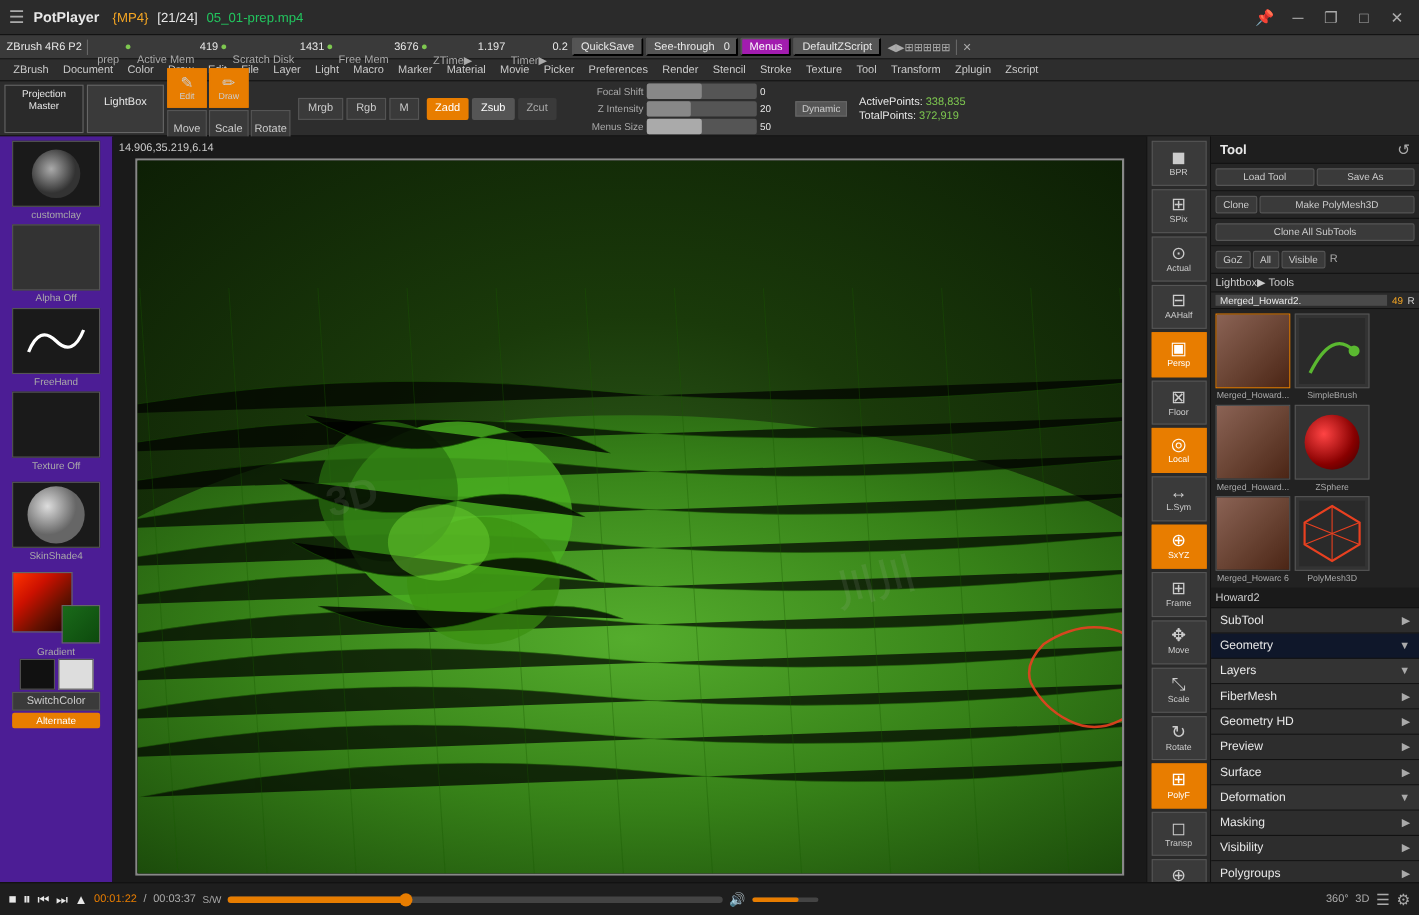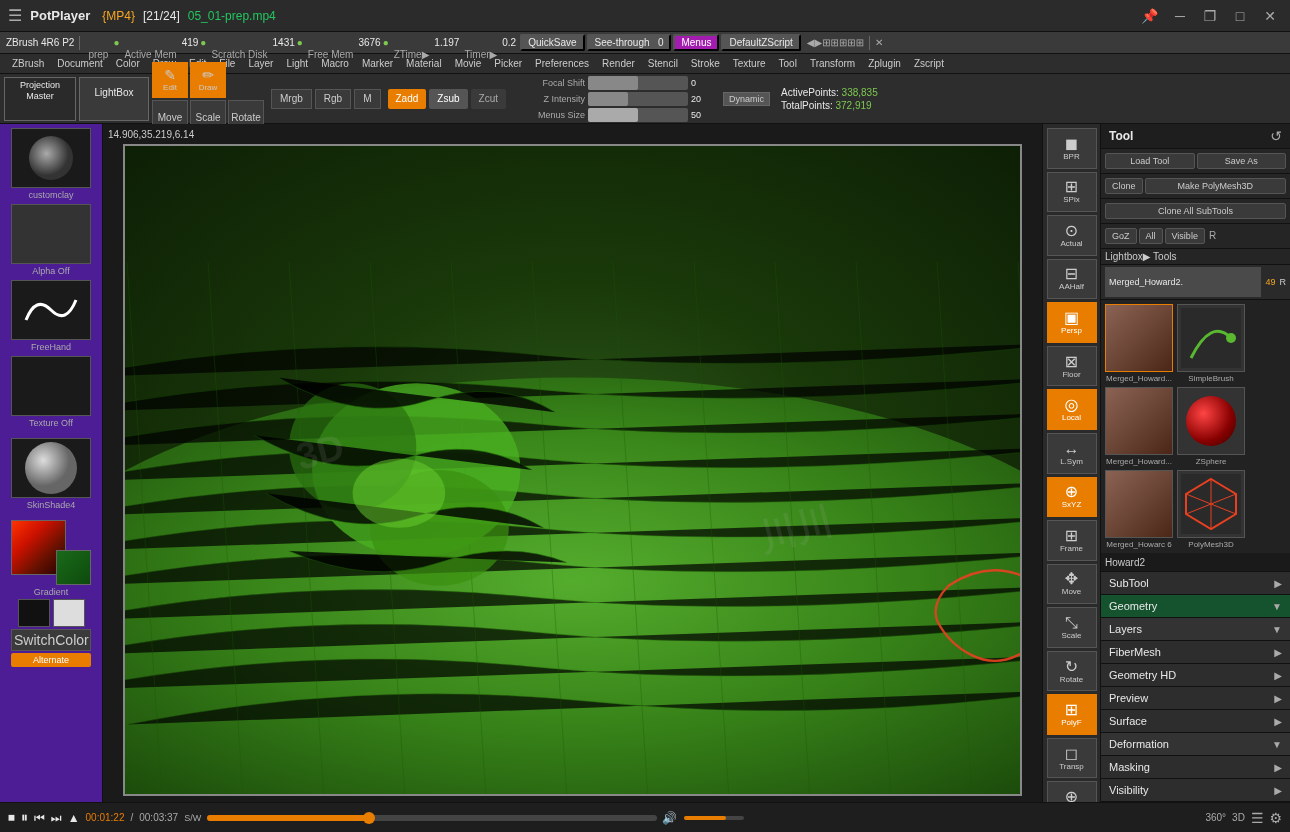--- a/index.html
+++ b/index.html
@@ -51,21 +51,21 @@
     .left-tool-preview {
       width: 80px; height: 60px; background: #1a1a1a; border: 1px solid #555; display: flex; align-items: center; justify-content: center; overflow: hidden;
     }
     .left-tool-label { font-size: 9px; color: #aaa; margin-top: 2px; }
 
     .alpha-preview { width: 80px; height: 60px; background: #333; border: 1px solid #555; }
     .texture-preview { width: 80px; height: 60px; background: #1a1a1a; border: 1px solid #555; }
 
     .gradient-label { font-size: 9px; color: #aaa; text-align: center; margin-top: 2px; }
 
-    .switch-color-btn { width: 80px; background: #3a3a3a; border: 1px solid #555; color: #ccc; font-size: 14px; text-align: center; padding: 2px; cursor: pointer; margin-top: 2px; }
+    .switch-color-btn { width: 80px; background: #3a3a3a; border: 1px solid #555; color: #ccc; font-size: 10px; text-align: center; padding: 2px; cursor: pointer; margin-top: 2px; }
     .alternate-btn { width: 80px; background: #e87d00; color: #fff; font-size: 9px; text-align: center; padding: 2px; cursor: pointer; margin-top: 2px; border-radius: 2px; }
 
     
     #toolbar-row {
       height: 50px; background: #2d2d2d; display: flex; align-items: center; padding: 0 4px; gap: 3px; border-bottom: 1px solid #111;
     }
     .proj-master-btn {
       width: 72px; height: 44px; background: #2a2a2a; border: 1px solid #666; color: #e8e8e8; font-size: 9px; text-align: center; padding: 2px; cursor: pointer; line-height: 1.3;
     }
     .lightbox-btn {
@@ -126,21 +126,21 @@
     .rp-title { color: #e8e8e8; font-size: 12px; font-weight: bold; }
     .rp-refresh { color: #aaa; cursor: pointer; font-size: 14px; }
 
     .rp-toolbar { display: flex; flex-wrap: wrap; gap: 2px; padding: 4px; background: #252525; border-bottom: 1px solid #111; }
     .rp-tb-btn { padding: 2px 6px; background: #3a3a3a; border: 1px solid #555; color: #ccc; font-size: 9px; cursor: pointer; border-radius: 2px; }
     .rp-tb-btn.wide { flex: 1; }
 
     .lightbox-row { display: flex; align-items: center; padding: 2px 4px; background: #252525; border-bottom: 1px solid #111; }
     .lightbox-label { color: #ccc; font-size: 10px; }
     .mesh-name-row { display: flex; align-items: center; padding: 2px 4px; gap: 4px; background: #2a2a2a; border-bottom: 1px solid #111; }
-    .mesh-name { background: #4a4a4a; color: #e8e8e8; font-size: 9px; padding: 10px 4px; flex: 1; }
+    .mesh-name { background: #4a4a4a; color: #e8e8e8; font-size: 9px; padding: 0 4px; flex: 1; }
     .mesh-count { color: #f5a623; font-size: 9px; }
     .r-letter { color: #ccc; font-size: 9px; }
 
     .thumbnails-grid { display: flex; flex-wrap: wrap; padding: 4px; gap: 4px; background: #222; }
     .thumb-item { display: flex; flex-direction: column; align-items: center; cursor: pointer; }
     .thumb-img { width: 68px; height: 68px; border: 1px solid #555; background: #333; display: flex; align-items: center; justify-content: center; overflow: hidden; position: relative; }
     .thumb-label { font-size: 8px; color: #aaa; margin-top: 2px; text-align: center; max-width: 68px; overflow: hidden; text-overflow: ellipsis; white-space: nowrap; }
     .thumb-active { border-color: #e87d00 !important; }
 
     .section-btn {
@@ -629,21 +629,21 @@
 
     <div style="background:#1a1a1a;padding:3px 4px;border-bottom:1px solid #111;">
       <span class="thumb-label" style="color:#ccc;font-size:10px;">Howard2</span>
     </div>
 
     <div style="overflow-y:auto;flex:1;">
       <div class="section-btn">
         <span class="section-label">SubTool</span>
         <span class="section-arrow">▶</span>
       </div>
-      <div class="section-btn" style="background:#14532d;">
+      <div class="section-btn" style="background:#0f172a;">
         <span class="section-label">Geometry</span>
         <span class="section-arrow">▼</span>
       </div>
       <div class="section-btn" style="background:#333;">
         <span class="section-label">Layers</span>
         <span class="section-arrow">▼</span>
       </div>
       <div class="section-btn">
         <span class="section-label">FiberMesh</span>
         <span class="section-arrow">▶</span>

